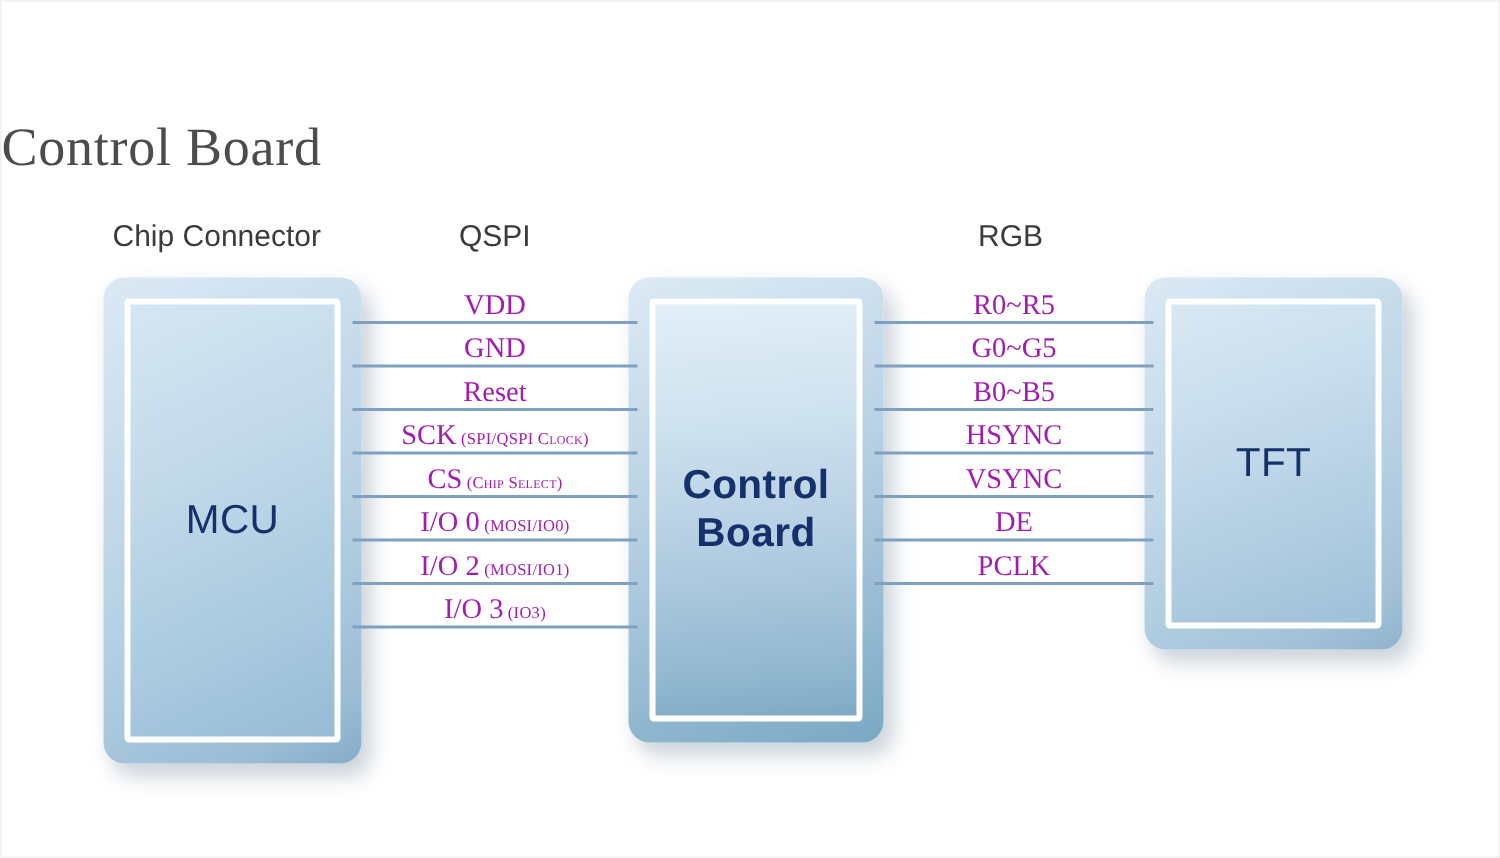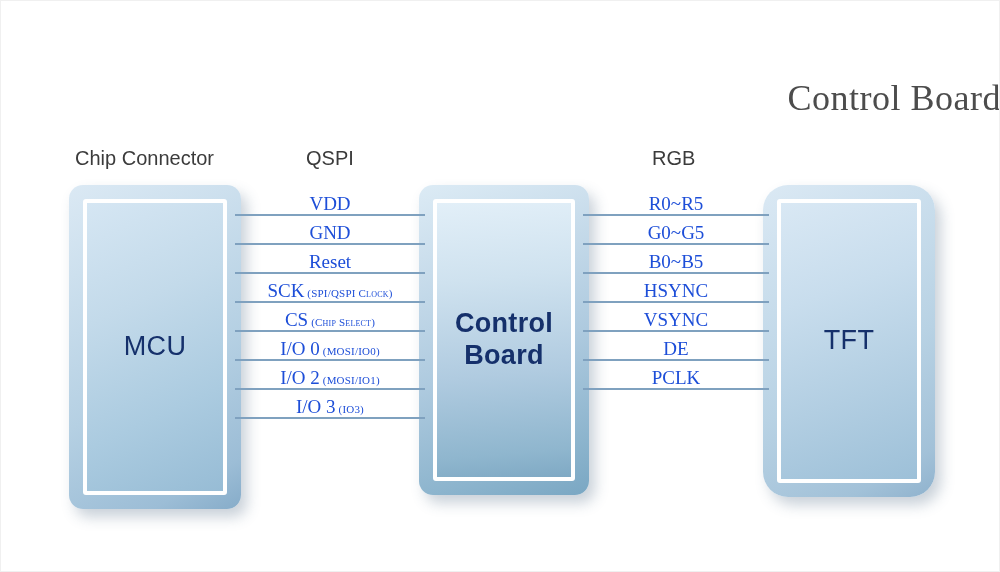--- a/index.html
+++ b/index.html
@@ -17,21 +17,21 @@
     overflow: hidden;
     font-family: "Liberation Sans", sans-serif;
   }
 
   
   #diagram-title {
     position: absolute;
     left: 0;
     top: 76px;
     width: 1000px;
-    text-align: right;
+    text-align: left;
     font-family: "Liberation Serif", serif;
     font-size: 36px;
     font-weight: 400;
     color: #4c4c4c;
     letter-spacing: 0.5px;
   }
 
   
   .col-heading {
     position: absolute;
@@ -84,23 +84,22 @@
   #chip-control-board {
     left: 418px; top: 184px; width: 170px; height: 310px;
     background: linear-gradient(160deg, #dcebf5 0%, #ccdfed 20%, #aecadf 55%, #8cb4cd 85%, #7aa7c3 100%);
   }
   #chip-control-board .inner {
     background: linear-gradient(175deg, #e2eff8 0%, #cfe2ef 28%, #b0cbe0 62%, #8fb6ce 90%, #7fa9c4 100%);
     font-weight: bold;
   }
 
   #chip-tft {
-    left: 762px; top: 184px; width: 172px; height: 312px;
+    left: 762px; top: 184px; width: 172px; height: 248px;
     background: linear-gradient(150deg, #dbe9f4 0%, #cde0ee 22%, #b8d2e4 58%, #a2c1d8 88%, #8fb2cd 100%);
-    border-radius: 25px;
   }
   #chip-tft .inner {
     background: linear-gradient(160deg, #d9e8f4 0%, #c8dded 33%, #b2cee2 68%, #9dc0d8 100%);
   }
 
   
   .signal-group { position: absolute; }
   #signals-qspi { left: 234px; top: 186px; width: 190px; }
   #signals-rgb  { left: 582px; top: 186px; width: 186px; }
 
@@ -110,21 +109,21 @@
     border-bottom: 2px solid #7fa1bf;
   }
   .signal-label {
     position: absolute;
     left: 0;
     right: 0;
     bottom: 1px;
     text-align: center;
     font-family: "Liberation Serif", serif;
     font-size: 19px;
-    color: #1d4ed8;
+    color: #a21caf;
     white-space: nowrap;
     line-height: 1;
   }
   .signal-label .sub {
     font-size: 11px;
     font-variant: small-caps;
     letter-spacing: 0.2px;
   }
 </style>
 </head>

